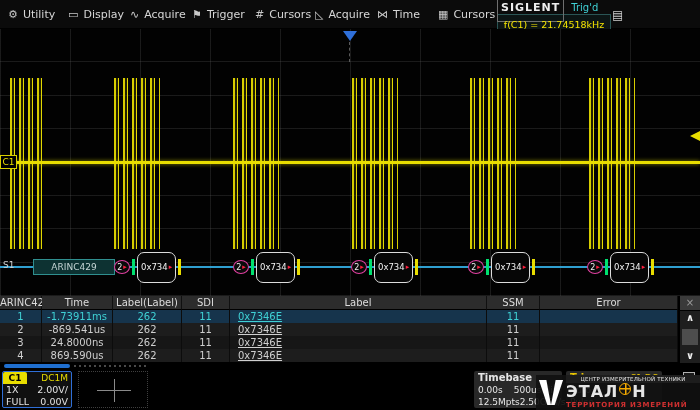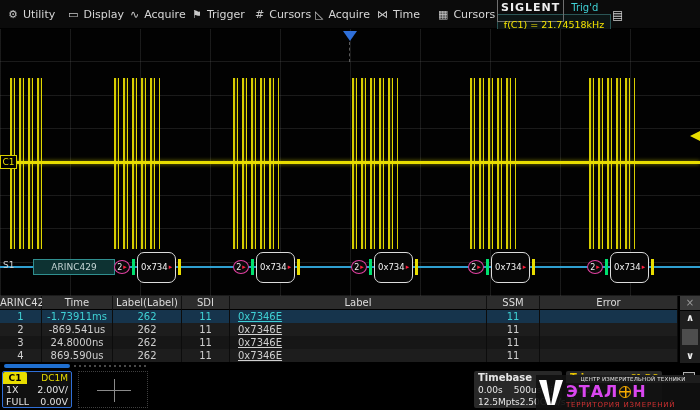--- a/index.html
+++ b/index.html
@@ -119,28 +119,28 @@
   .net-screen { width:12px; height:8px; border:1px solid #b0b0b0; background:#1a1a1a; }
   .net-leg { width:8px; height:1px; background:#b0b0b0; margin:1px auto 0; }
 
   
   .wm { position:absolute; left:536px; top:6px; width:164px; height:35px;
         background:rgba(16,16,16,.92); display:flex; align-items:stretch; z-index:9; }
   .wm-logo { width:30px; display:flex; align-items:center; justify-content:center; }
   .wm-right { flex:1; display:flex; flex-direction:column; }
   .wm-top { background:#1d1d1d; color:#e6e6e6; font-size:5.5px; letter-spacing:.2px;
             line-height:8px; text-align:center; white-space:nowrap; }
-  .wm-brand { color:#d946ef; font-weight:bold; font-size:16px; letter-spacing:1px;
-              line-height:18px; display:flex; align-items:center; }
+  .wm-brand { color:#e5e5e5; font-weight:bold; font-size:16px; letter-spacing:1px;
+              line-height:18px; display:flex; }
   .globe { display:inline-block; width:12px; height:12px; border:1.5px solid #f7ab00;
            border-radius:50%; margin:0 1px;
            background:
              linear-gradient(#f7ab00 0 0) center/100% 1.5px no-repeat,
              linear-gradient(#f7ab00 0 0) center/1.5px 100% no-repeat; }
-  .wm-bottom { color:#d03030; font-weight:normal; font-size:7px; letter-spacing:.8px;
+  .wm-bottom { color:#d03030; font-weight:bold; font-size:7px; letter-spacing:.8px;
                line-height:8px; white-space:nowrap; }
 </style>
 </head>
 <body>
 
 <div class="screen">
 
   <header class="topbar">
     <div class="menu-item" style="left:8px">
         <span class="mi">⚙</span>

